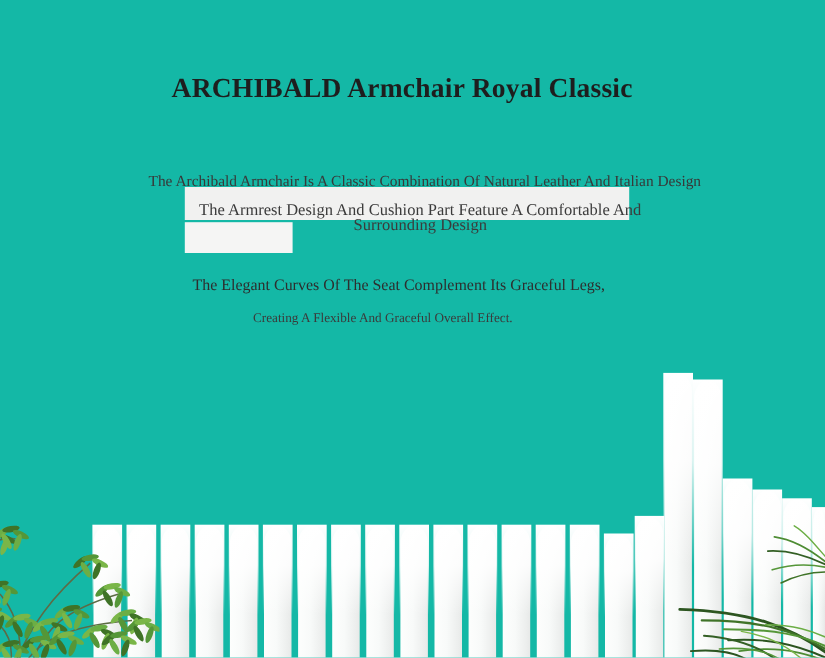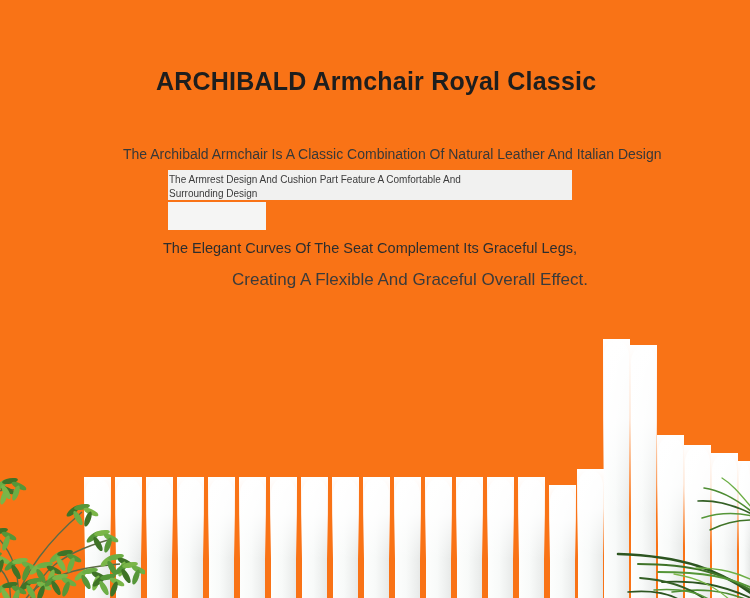--- a/index.html
+++ b/index.html
@@ -1,34 +1,34 @@
 <!DOCTYPE html>
 <html><head>
 <meta charset="utf-8">
 <style>
   html,body{margin:0;padding:0;background:#ffffff;}
   .canvas{
     position:relative;
     width:750px;height:598px;
     overflow:hidden;
-    background:#f97316;
-    font-family:Liberation Sans, sans-serif;
+    background:#14b8a6;
+    font-family:Liberation Serif, serif;
   }
   
   .page-title{
     position:absolute;left:156px;top:67px;
     font-size:25px;font-weight:700;color:#1e1e1e;
     margin:0;letter-spacing:0.2px;white-space:nowrap;
   }
-  .desc{position:absolute;margin:0;color:#3b3b3b;white-space:pre-line;}
+  .desc{position:absolute;margin:12px;color:#3b3b3b;white-space:pre-line;}
   .desc-intro   {left:123px;top:146px;font-size:14px;color:#383838;}
-  .desc-armrest {left:169px;top:173px;font-size:10px;line-height:13.5px;}
+  .desc-armrest {left:169px;top:173px;font-size:15px;line-height:13.5px;text-align:center;}
   .desc-meditation{left:268px;top:204px;font-size:13.5px;line-height:13px;color:#3f3f3f;}
   .desc-curves  {left:163px;top:240px;font-size:14.5px;color:#2e2e2e;}
-  .desc-effect  {left:232px;top:270px;font-size:17px;}
+  .desc-effect  {left:218px;top:270px;font-size:12px;}
   .hl-box{position:absolute;background:#f1f1f0;}
   .hl-box-1{left:168px;top:170px;width:404px;height:30px;}
   .hl-box-2{left:168px;top:202px;width:98px;height:28px;background:#f5f5f4;}
   
   .slat{
     position:absolute;bottom:0;
     background:linear-gradient(to right,#fdfefd 0%,#f8faf9 45%,#eceeed 86%,#e7e9e8 100%);
     border-radius:50% 50% 0 0 / 16px 16px 0 0;
   }
   .slat::after{ 

